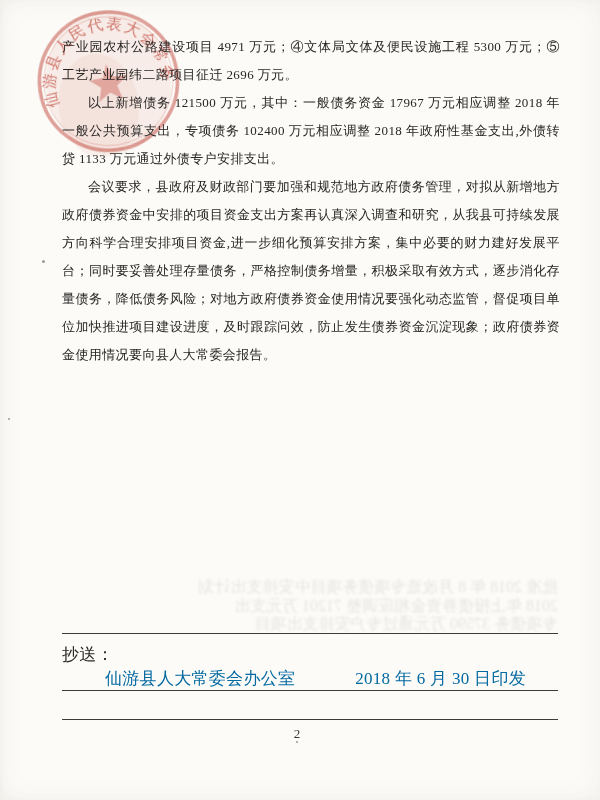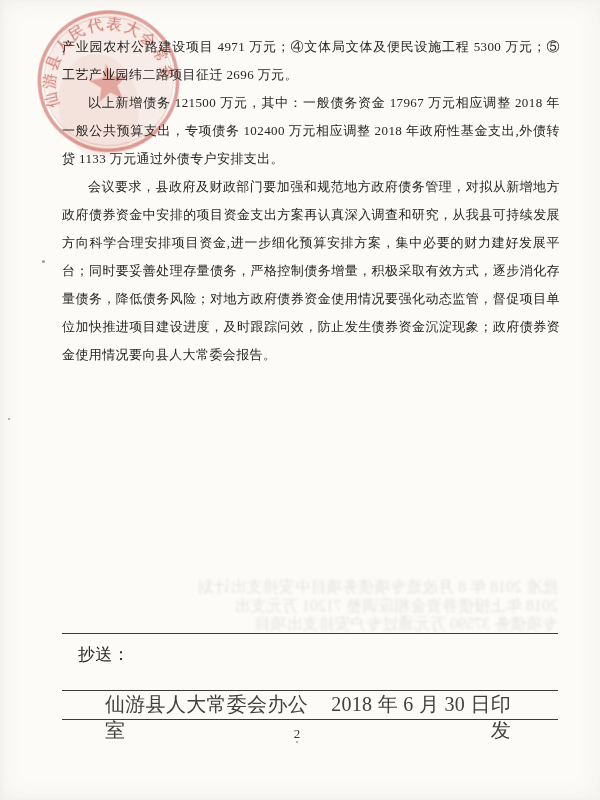--- a/index.html
+++ b/index.html
@@ -29,33 +29,33 @@
     color:#86898c;opacity:0.20;
     font-size:16px;line-height:18px;white-space:nowrap;overflow:hidden;
     transform:scaleX(-1);
     filter:blur(1.1px);
   }
   .rule{
     position:absolute;left:62px;width:496px;height:0;
     border-top:1.6px solid #3d3b38;
   }
   .cc-row{
-    position:absolute;top:642px;left:78px;width:480px;
+    position:absolute;top:642px;left:62px;width:480px;
     display:flex;
     font-size:17px;line-height:26px;color:#2a2826;letter-spacing:0.3px;font-family:Liberation Serif, serif;
   }
   .cc-label{flex:0 0 54px;}
   .cc-text{flex:1;}
   .colophon{
-    position:absolute;top:691px;left:62px;width:496px;
+    position:absolute;top:666px;left:62px;width:496px;
     display:flex;justify-content:space-between;align-items:center;
-    font-size:20px;line-height:26px;color:#404040;letter-spacing:0.3px;
+    font-size:17px;line-height:26px;color:#0369a1;letter-spacing:0.3px;
   }
   .colophon .issuer{margin-left:43px;}
-  .colophon .pdate{margin-right:47px;text-align:right;}
+  .colophon .pdate{margin-right:32px;text-align:right;}
   .page-num{
     position:absolute;top:726px;left:0;width:594px;
     text-align:center;
     font-size:13px;color:#3a3836;
   }
   .seal{
     position:absolute;top:-6px;left:26px;
     width:168px;height:182px;
     transform:rotate(-8deg);
     mix-blend-mode:multiply;

